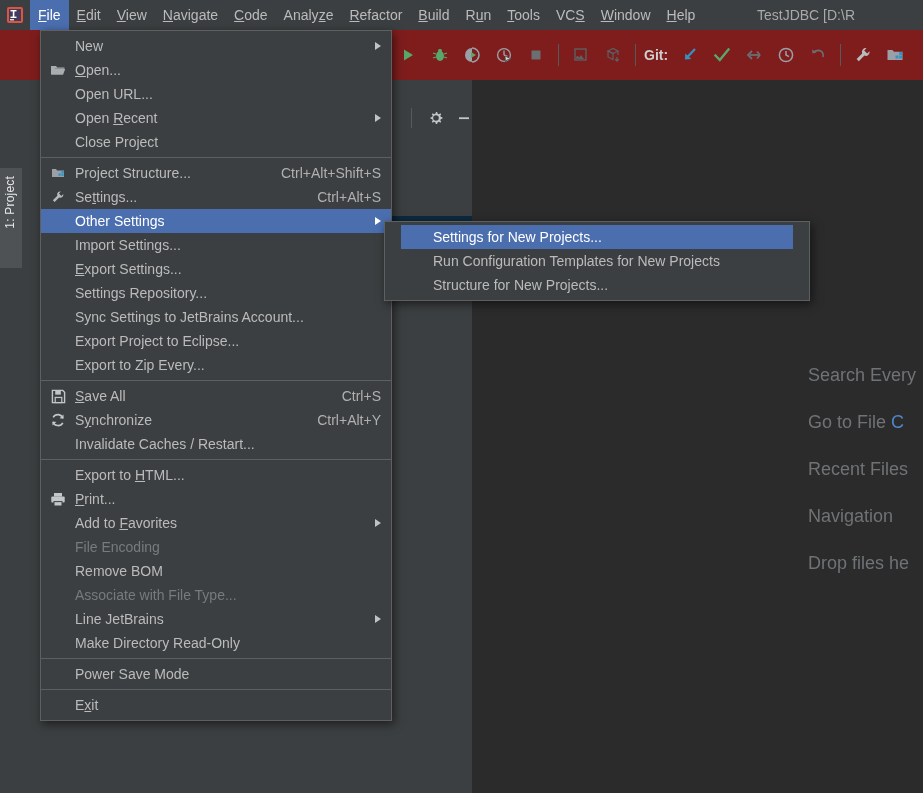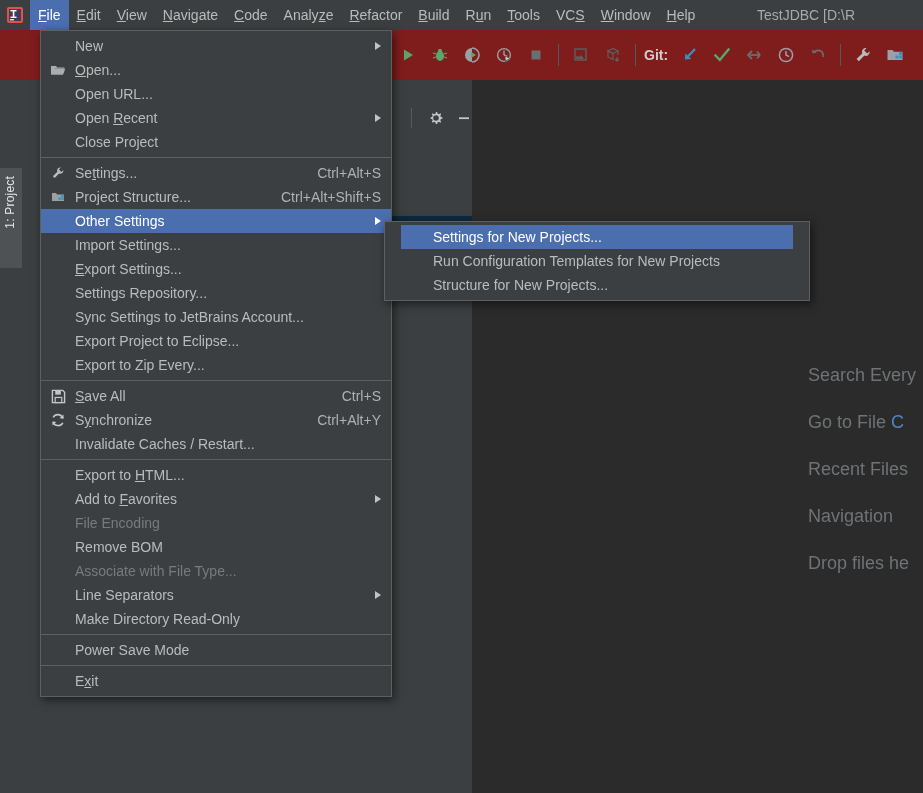--- a/index.html
+++ b/index.html
@@ -351,37 +351,37 @@
         <span class="arrow"></span>
       </div>
       <div class="row">
         <span class="ic"></span>
         <span>Close Project</span>
       </div>
       <div class="sep"></div>
       <div class="row">
         <span class="ic">
           <svg width="16" height="16" viewBox="0 0 20 20">
-            <path d="M13.5 3.2 a3.8 3.8 0 0 0 -4.3 5.2 L3.6 14 l2.2 2.2 L11.4 10.6 a3.8 3.8 0 0 0 5.2 -4.3 L14.2 8.6 L11.2 5.6 Z" fill="#b8bcbe"></path>
-          </svg>
-        </span>
-        <span><span>Se<u>t</u>tings...</span></span>
-        <span class="shortcut">Ctrl+Alt+S</span>
-      </div>
-      <div class="row">
-        <span class="ic">
-          <svg width="16" height="16" viewBox="0 0 20 20">
             <path d="M2.5 5 h5 l1.4 1.8 h8.6 v8.2 h-15 Z" fill="#9aa0a6"></path>
             <rect x="10.5" y="10.5" width="3" height="3" fill="#3592c4"></rect>
             <rect x="14.2" y="10.5" width="3" height="3" fill="#3592c4"></rect>
             <rect x="14.2" y="7" width="3" height="3" fill="#3592c4"></rect>
           </svg>
         </span>
         <span>Project Structure...</span>
         <span class="shortcut">Ctrl+Alt+Shift+S</span>
+      </div>
+      <div class="row">
+        <span class="ic">
+          <svg width="16" height="16" viewBox="0 0 20 20">
+            <path d="M13.5 3.2 a3.8 3.8 0 0 0 -4.3 5.2 L3.6 14 l2.2 2.2 L11.4 10.6 a3.8 3.8 0 0 0 5.2 -4.3 L14.2 8.6 L11.2 5.6 Z" fill="#b8bcbe"></path>
+          </svg>
+        </span>
+        <span><span>Se<u>t</u>tings...</span></span>
+        <span class="shortcut">Ctrl+Alt+S</span>
       </div>
       <div class="row sel">
         <span class="ic"></span>
         <span>Other Settings</span>
         <span class="arrow"></span>
       </div>
       <div class="row">
         <span class="ic"></span>
         <span>Import Settings...</span>
       </div>
@@ -432,39 +432,49 @@
       <div class="row">
         <span class="ic"></span>
         <span>Invalidate Caches / Restart...</span>
       </div>
       <div class="sep"></div>
       <div class="row">
         <span class="ic"></span>
         <span><span>Export to <u>H</u>TML...</span></span>
       </div>
       <div class="row">
+        <span class="ic">
+          <svg width="16" height="15" viewBox="0 0 16 15">
+            <rect x="4" y="1" width="8" height="3.6" fill="#c2c6c8"></rect>
+            <rect x="1.3" y="4.6" width="13.4" height="6" rx="1" fill="#c2c6c8"></rect>
+            <rect x="4" y="9.6" width="8" height="4.4" fill="#c2c6c8" stroke="#3c3f41" stroke-width="1"></rect>
+          </svg>
+        </span>
+        <span><span><u>P</u>rint...</span></span>
+      </div>
+      <div class="row">
         <span class="ic"></span>
         <span><span>Add to <u>F</u>avorites</span></span>
         <span class="arrow"></span>
       </div>
       <div class="row disabled">
         <span class="ic"></span>
         <span>File Encoding</span>
       </div>
       <div class="row">
         <span class="ic"></span>
         <span>Remove BOM</span>
       </div>
       <div class="row disabled">
         <span class="ic"></span>
         <span>Associate with File Type...</span>
       </div>
       <div class="row">
         <span class="ic"></span>
-        <span>Line Separators</span>
+        <span>Line JetBrains</span>
         <span class="arrow"></span>
       </div>
       <div class="row">
         <span class="ic"></span>
         <span>Make Directory Read-Only</span>
       </div>
       <div class="sep"></div>
       <div class="row">
         <span class="ic"></span>
         <span>Power Save Mode</span>

